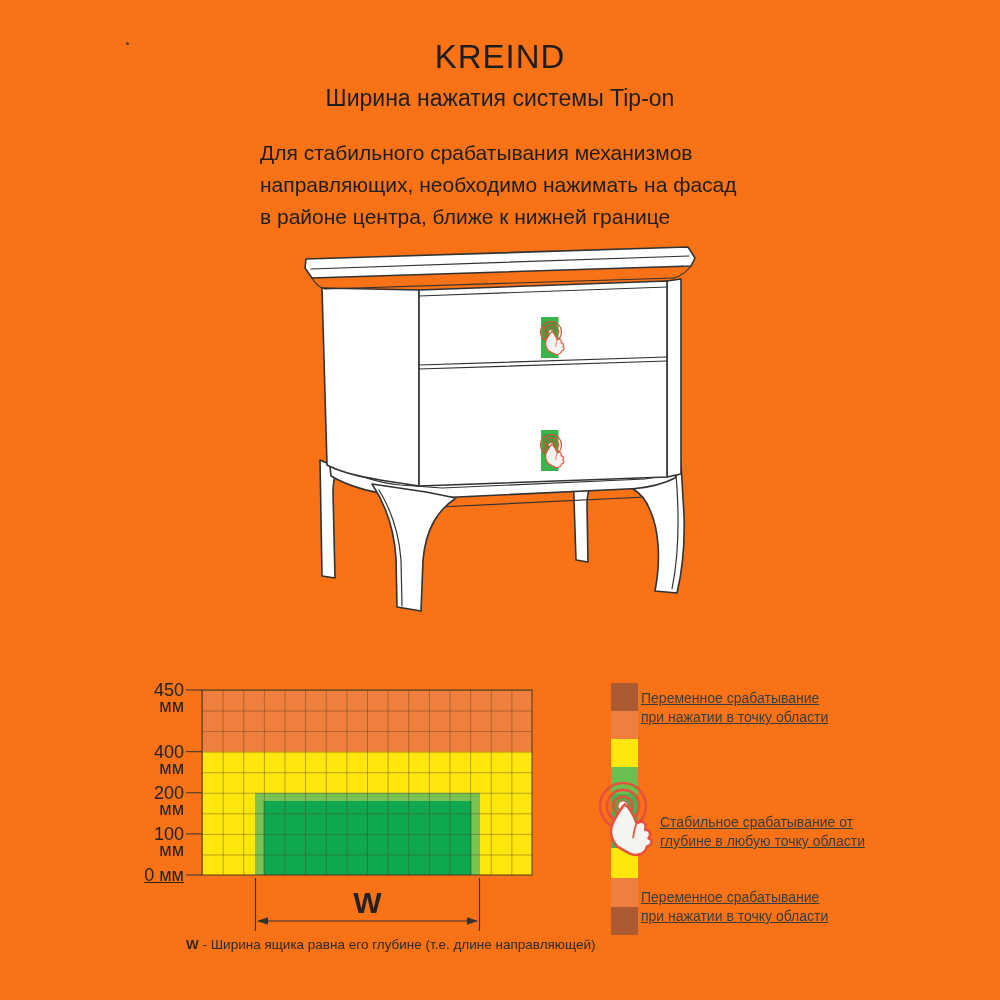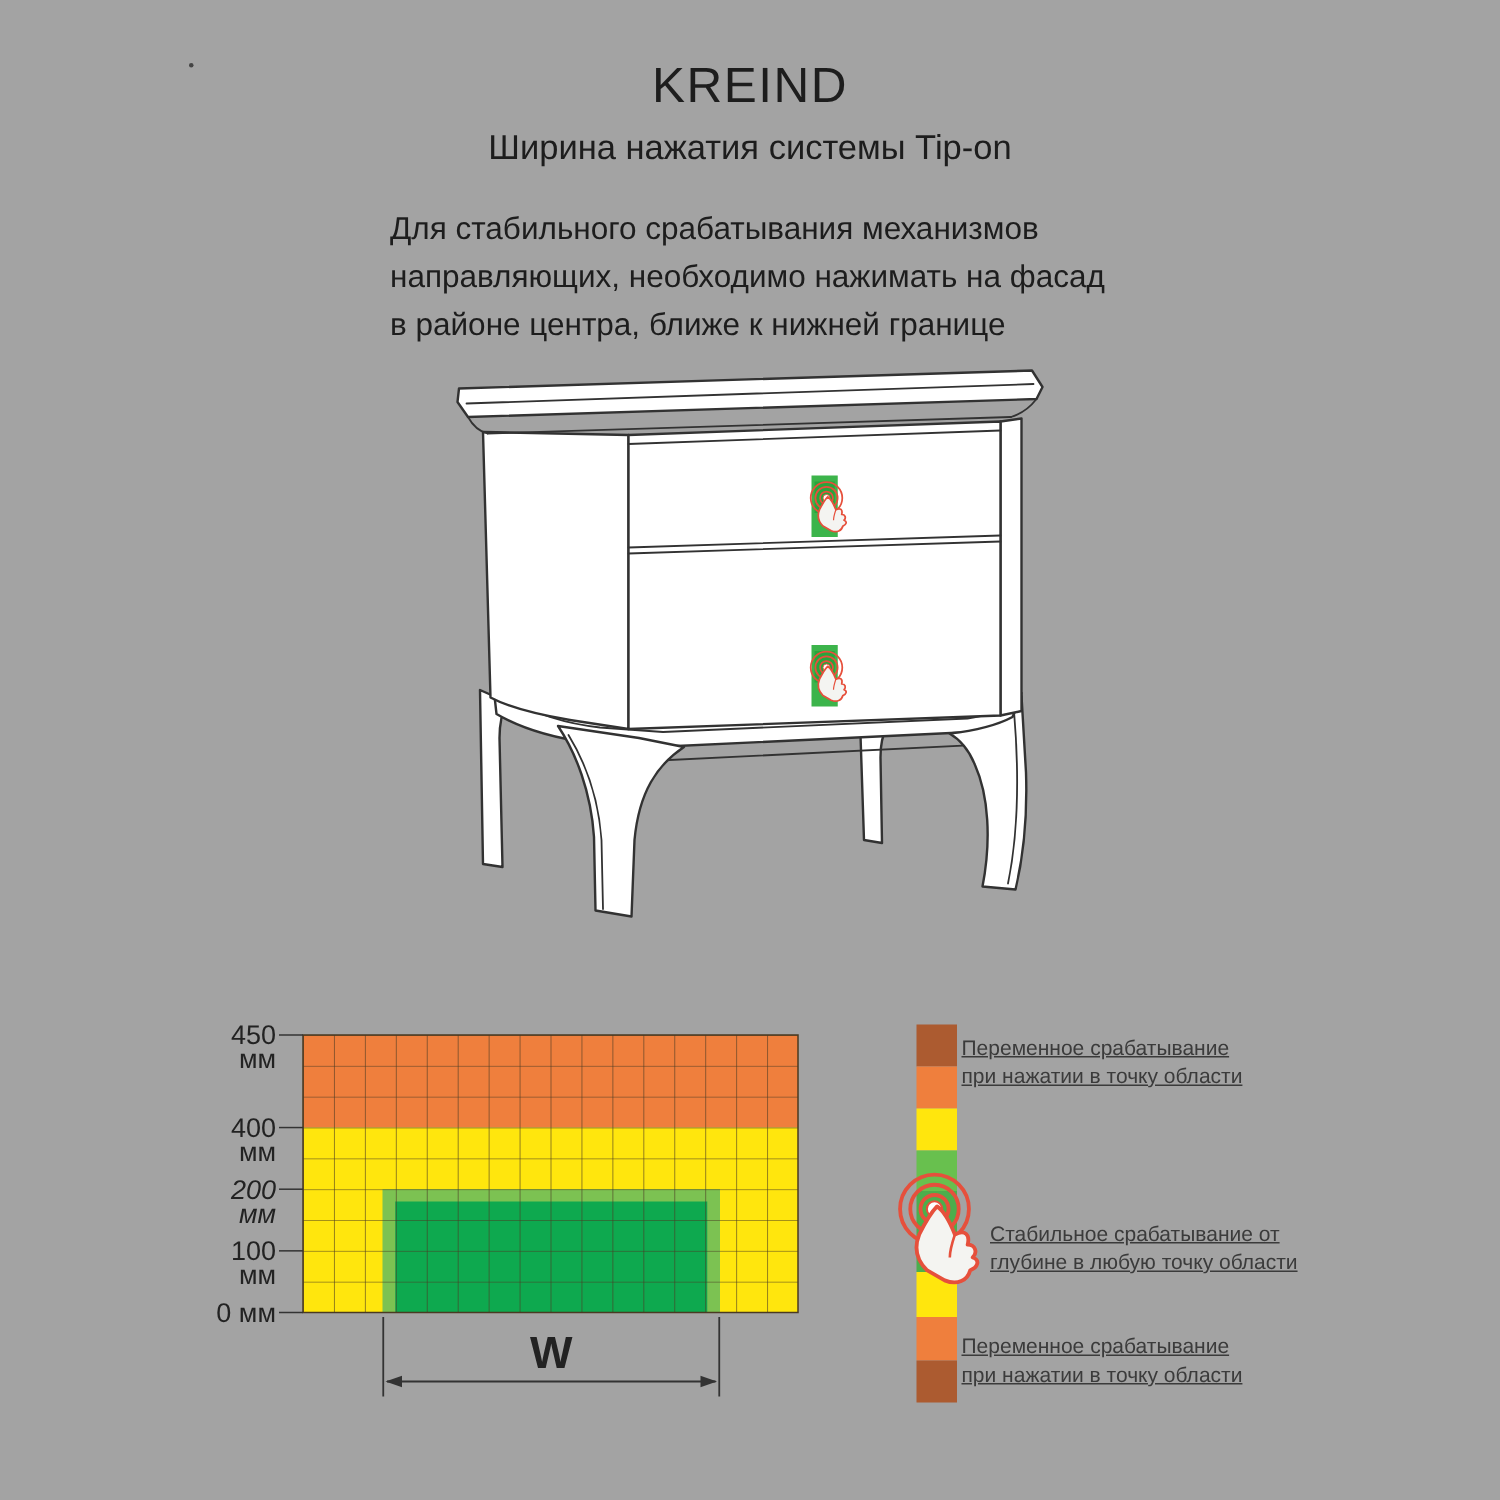--- a/index.html
+++ b/index.html
@@ -1,16 +1,16 @@
 <!DOCTYPE html>
 <html><head>
 <meta charset="utf-8">
 <style>
   html,body{margin:0;padding:0;background:#ffffff;}
-  .page{position:relative;width:1000px;height:1000px;background:#a3a3a3;overflow:hidden;
+  .page{position:relative;width:1000px;height:1000px;background:#f97316;overflow:hidden;
         font-family:"Liberation Sans",sans-serif;color:#1c1c1c;}
   .abs{position:absolute;}
   .center{left:0;right:0;text-align:center;}
   .brand{top:38px;font-size:33px;letter-spacing:1px;color:#1d1d1d;}
   .subtitle{top:85px;font-size:23px;color:#1d1d1d;}
   .desc{left:260px;top:137px;font-size:21px;line-height:32px;color:#1d1d1d;}
   .axis-label{left:128px;width:56px;text-align:right;font-size:18px;color:#222;height:16px;line-height:16px;}
   .w-label{left:255px;width:225px;text-align:center;top:886px;font-size:30px;font-weight:bold;color:#222;}
   .caption{left:186px;top:937px;font-size:13.5px;color:#2a2a2a;}
   .caption b{font-weight:bold;}
@@ -132,25 +132,26 @@
       <rect x="611" y="794" width="27" height="54" fill="#4CAE4C"></rect>
       <rect x="611" y="848" width="27" height="30" fill="#FFE60D"></rect>
       <rect x="611" y="878" width="27" height="29" fill="#EF7F3D"></rect>
       <rect x="611" y="907" width="27" height="28" fill="#AC5B30"></rect>
       <use href="#hand-press" transform="translate(623 806) scale(1.7)"></use>
     </g>
   </svg>
 
   <div class="abs axis-label" style="top:682px;">450 мм</div>
   <div class="abs axis-label" style="top:743.7px;">400 мм</div>
-  <div class="abs axis-label" style="top:784.8px;font-style:italic;">200 мм</div>
+  <div class="abs axis-label" style="top:784.8px;">200 мм</div>
   <div class="abs axis-label" style="top:825.9px;">100 мм</div>
-  <div class="abs axis-label" style="top:867px;">0 мм</div>
+  <div class="abs axis-label" style="top:867px;text-decoration:underline;">0 мм</div>
 
   <div class="abs w-label">W</div>
+  <div class="abs caption"><b>W</b><span> - Ширина ящика равна его глубине (т.е. длине направляющей)</span></div>
 
   <div class="abs legend-text lt-top">
     <div>Переменное срабатывание</div>
     <div>при нажатии в точку области</div>
   </div>
   <div class="abs legend-text lt-mid">
     <div>Стабильное срабатывание от</div>
     <div>глубине в любую точку области</div>
   </div>
   <div class="abs legend-text lt-bot">

